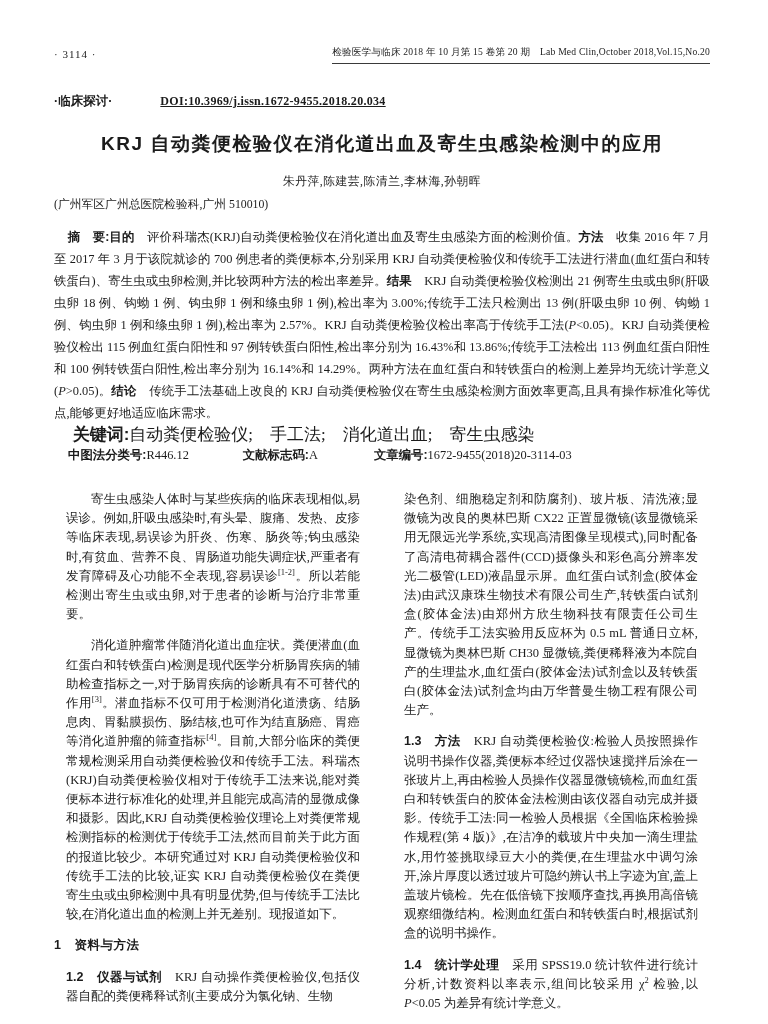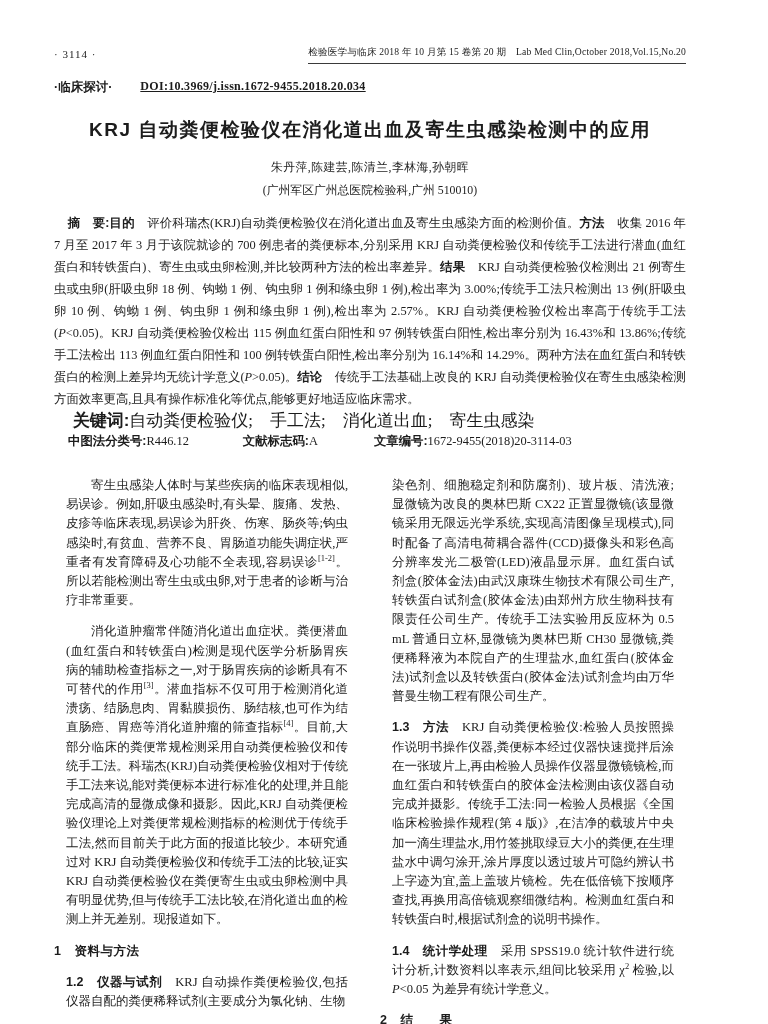--- a/index.html
+++ b/index.html
@@ -1,45 +1,45 @@
 <!DOCTYPE html>
 <html lang="zh"><head>
 <meta charset="utf-8">
 <style>
   * { margin:0; padding:0; box-sizing:border-box; }
   html,body { background:#e8e8e8; }
   .page {
     width:768px; height:1024px; margin:0 auto; background:#ffffff;
     color:#1c1c1c; position:relative; overflow:hidden;
     font-family:"Liberation Serif","DejaVu Serif",serif;
-    padding:46px 82px 0 54px;
+    padding:46px 58px 0 54px;
   }
   
   .hdr-top { display:flex; justify-content:space-between; align-items:flex-end; }
   .page-num { font-size:11px; letter-spacing:1px; padding-bottom:4px; }
   .journal-info {
     font-size:9.6px; letter-spacing:.2px; padding-bottom:4px;
     border-bottom:1.2px solid #3a3a3a; white-space:nowrap;
   }
-  .hdr-row2 { margin-top:15px; display:flex; align-items:flex-start; }
+  .hdr-row2 { margin-top:29px; display:flex; align-items:center;gap:20px; }
   .sect-label {
     font-family:"Liberation Sans","DejaVu Sans",sans-serif;
     font-weight:bold; font-size:12.5px;
   }
   .doi {
     font-family:"Liberation Serif",serif; font-weight:bold;
     font-size:12px; margin-left:28px; letter-spacing:.3px;text-decoration:underline;
   }
   
   .title {
     margin-top:21px; text-align:center; font-size:19px; font-weight:bold;
     font-family:"Liberation Sans","DejaVu Sans",sans-serif; letter-spacing:1.5px;
   }
   .authors  { margin-top:17px; text-align:center; font-size:11.8px; letter-spacing:.5px; }
-  .affil    { margin-top:7px;  text-align:center; font-size:11.8px; }
+  .affil    { margin-top:7px;  font-size:11.8px; }
   
   .abstract {
     margin-top:13px; font-size:12.4px; line-height:22px;
     text-align:justify; text-indent:1.1em;
   }
   .kw-line   { font-size:17px; line-height:21px; text-indent:1.1em; }
   .meta-line { font-size:12.4px; line-height:21px; padding-left:14px; display:flex; }
   .meta-item.m2 { margin-left:54px; }
   .meta-item.m3 { margin-left:56px; }
   .b { font-weight:bold; font-family:"Liberation Sans","DejaVu Sans",sans-serif; }

